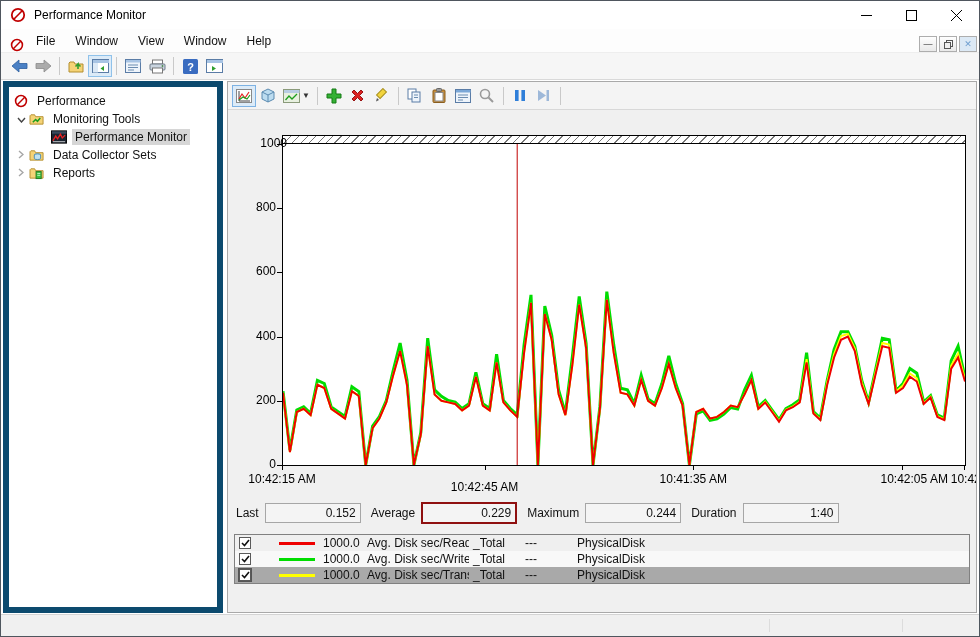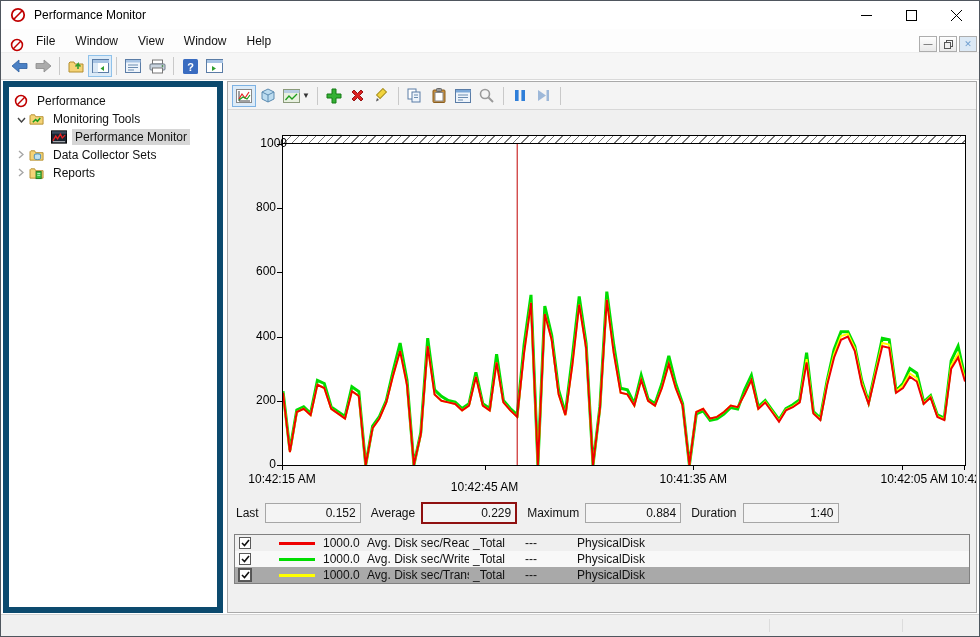--- a/index.html
+++ b/index.html
@@ -383,21 +383,21 @@
         <div class="stat">
           <span class="slabel">Last</span>
           <span class="sval">0.152</span>
         </div>
         <div class="stat hl">
           <span class="slabel">Average</span>
           <span class="sval">0.229</span>
         </div>
         <div class="stat">
           <span class="slabel">Maximum</span>
-          <span class="sval">0.884</span>
+          <span class="sval">0.244</span>
         </div>
         <div class="stat">
           <span class="slabel">Duration</span>
           <span class="sval">1:40</span>
         </div>
       </div>
 
       <div class="legend">
 
         <div class="lrow r0">

